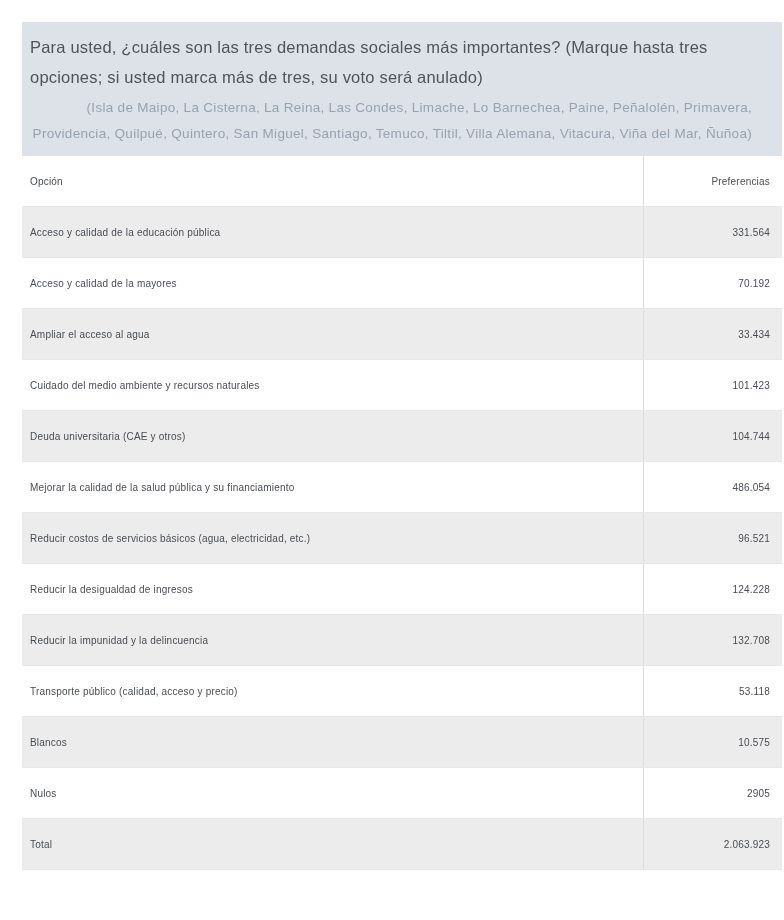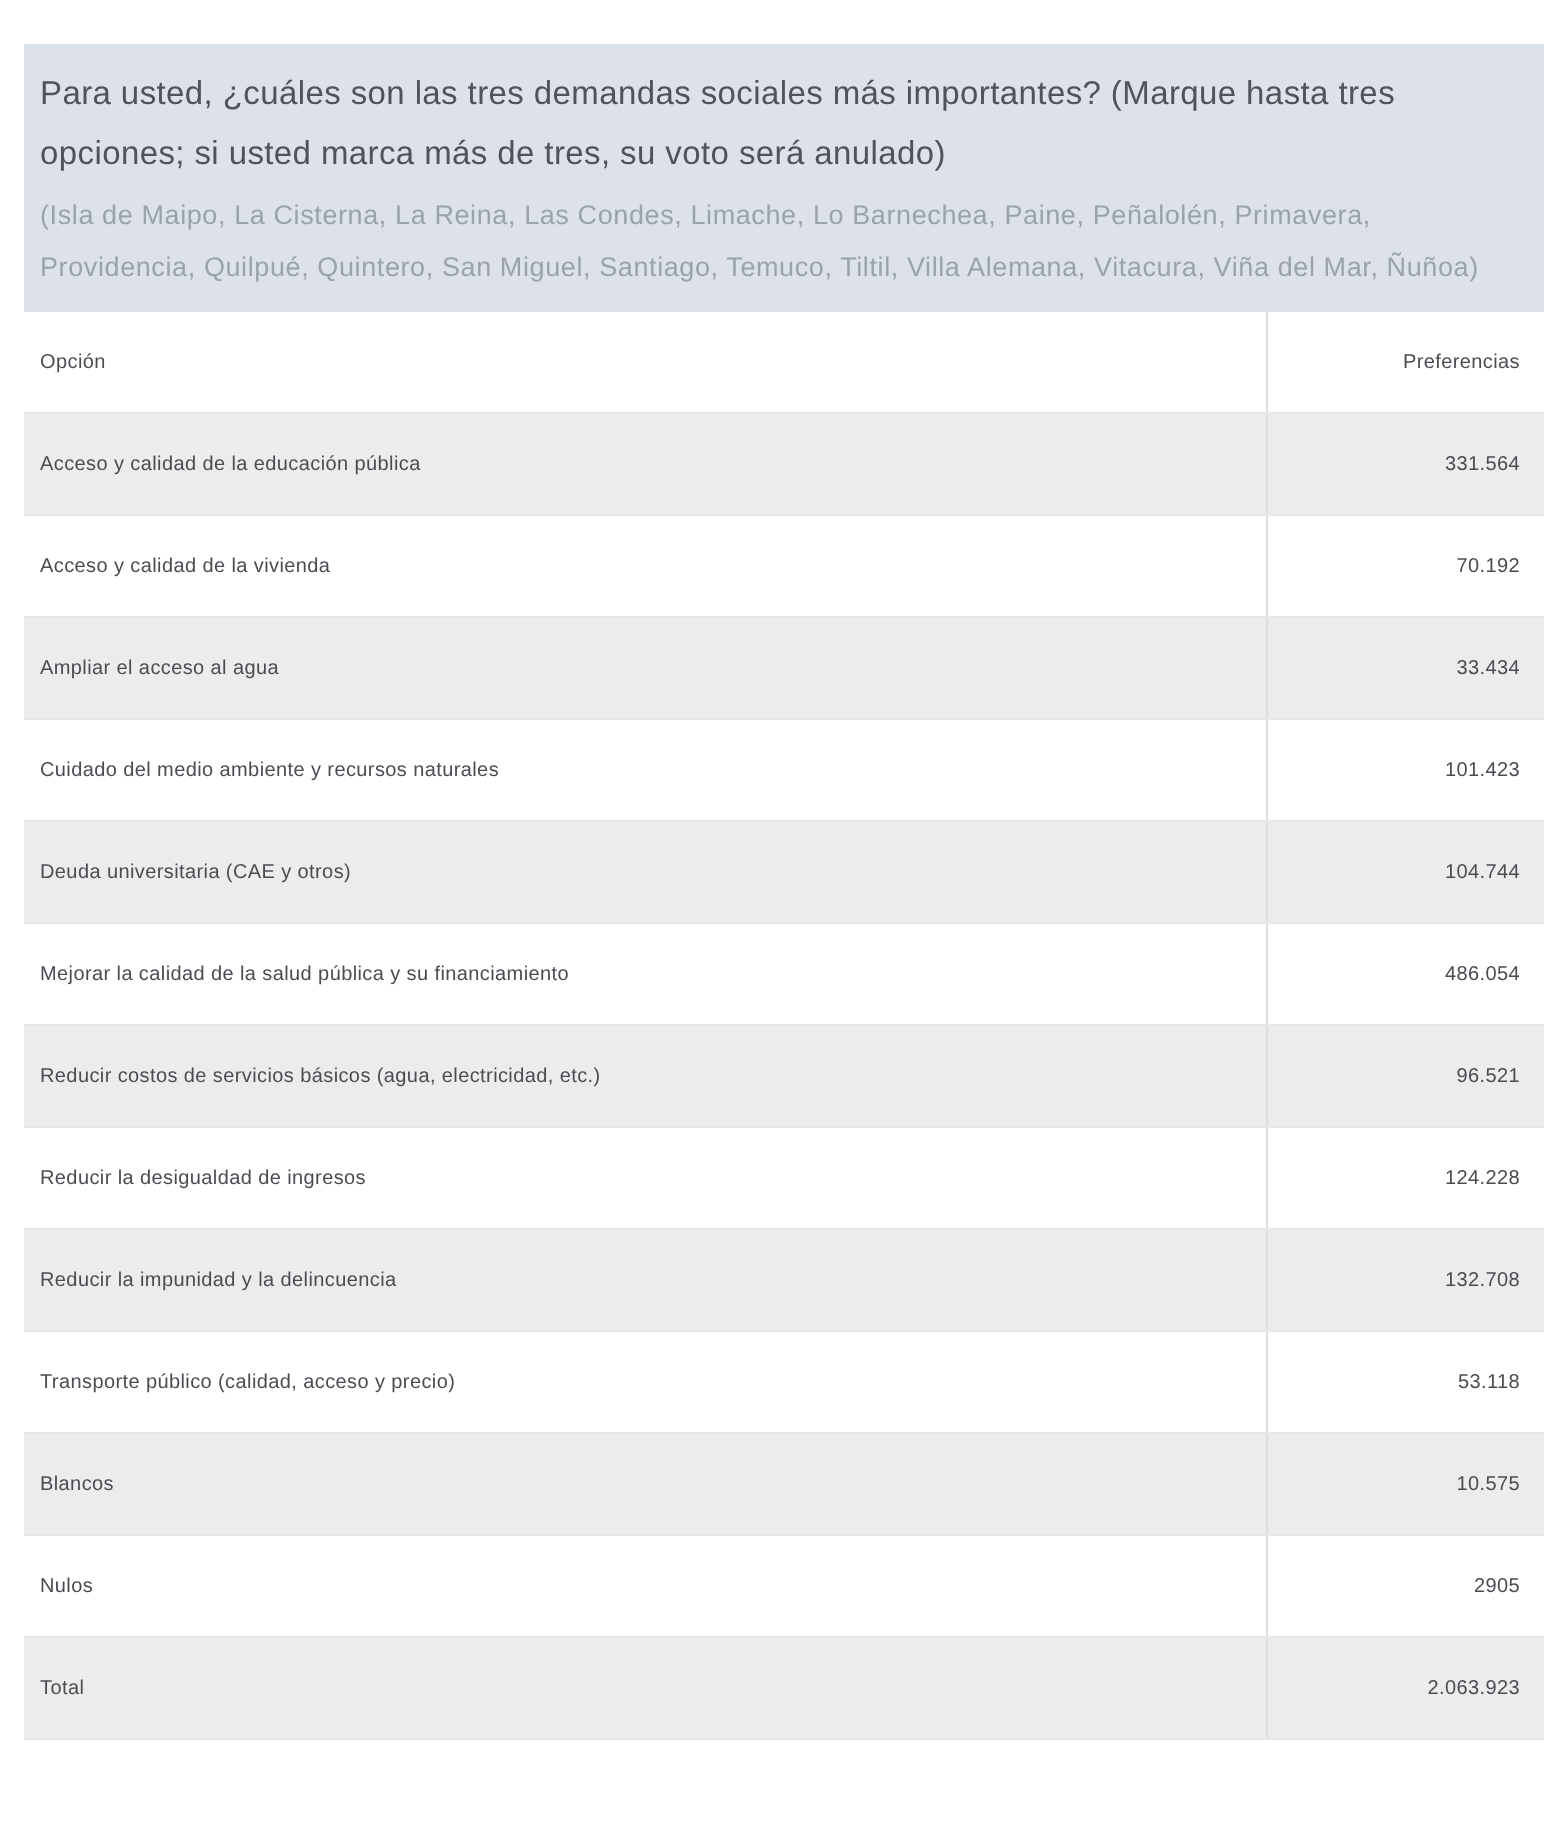--- a/index.html
+++ b/index.html
@@ -6,21 +6,21 @@
     margin: 0;
     padding: 0;
     background: #ffffff;
     width: 784px;
     height: 920px;
     font-family: "Liberation Sans", "DejaVu Sans", sans-serif;
     overflow: hidden;
   }
   .panel {
     position: absolute;
-    left: 12px;
+    left: 22px;
     top: 22px;
     width: 760px;
   }
   
   .question-block {
     background: #dce2e8;
     padding: 10px 30px 9px 8px;
     box-sizing: border-box;
   }
   .question-title {
@@ -31,20 +31,21 @@
     letter-spacing: 0.2px;
     font-weight: 400;
   }
   .question-subtitle {
     margin: 3px 0 0 0;
     font-size: 13.5px;
     line-height: 26px;
     color: #99a3ae;
     letter-spacing: 0.3px;
     font-weight: 400;
+    text-align: right;
   }
   
   table.results {
     width: 100%;
     border-collapse: collapse;
     table-layout: fixed;
   }
   table.results th,
   table.results td {
     height: 50px;
@@ -86,21 +87,21 @@
         <th>Opción</th>
         <th class="col-num">Preferencias</th>
       </tr>
     </thead>
     <tbody>
       <tr>
         <td>Acceso y calidad de la educación pública</td>
         <td class="col-num">331.564</td>
       </tr>
       <tr>
-        <td>Acceso y calidad de la vivienda</td>
+        <td>Acceso y calidad de la mayores</td>
         <td class="col-num">70.192</td>
       </tr>
       <tr>
         <td>Ampliar el acceso al agua</td>
         <td class="col-num">33.434</td>
       </tr>
       <tr>
         <td>Cuidado del medio ambiente y recursos naturales</td>
         <td class="col-num">101.423</td>
       </tr>

